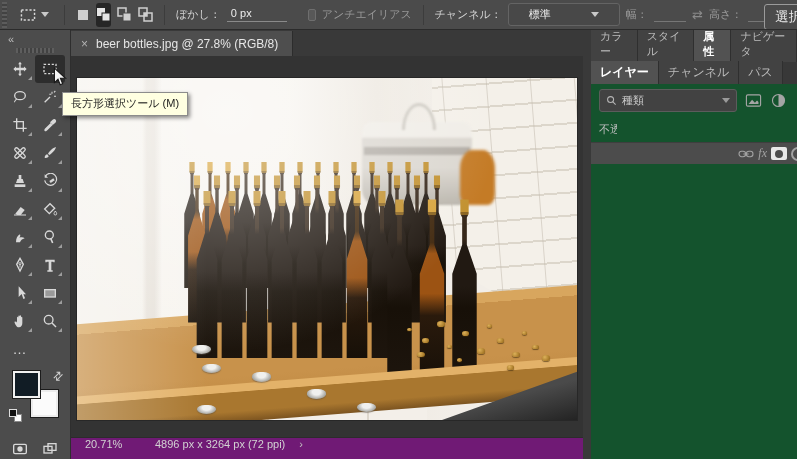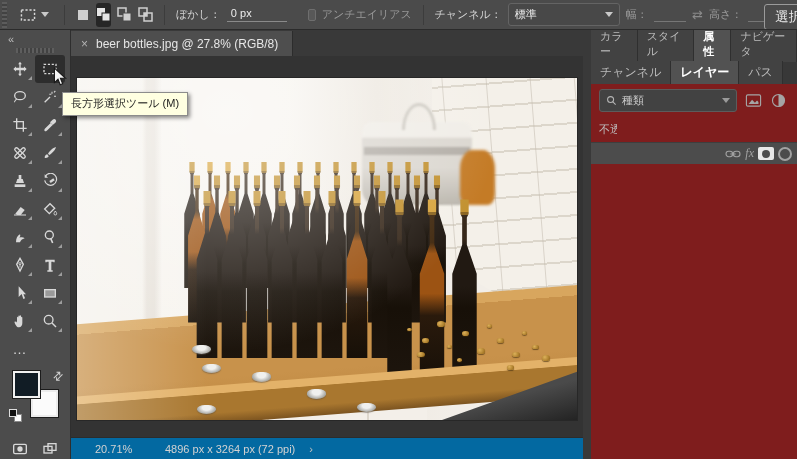--- a/index.html
+++ b/index.html
@@ -14,21 +14,21 @@
   .grip-v { width:8px; height:26px; background:repeating-linear-gradient(180deg,#5c5c5c 0 2px,#424242 2px 4px); margin-right:2px; }
   .sep { width:1px; height:20px; background:#3c3c3c; margin:0 5px; }
   .preset { display:flex; align-items:center; gap:4px; padding:2px 4px; }
   .chev-down { width:0; height:0; border-left:4px solid transparent; border-right:4px solid transparent; border-top:5px solid #c9c9c9; }
   .mode-btn { width:24px; height:24px; display:flex; align-items:center; justify-content:center; border-radius:3px; }
   .mode-btn.active { background:#262626; }
   .ubar { display:inline-block; border-bottom:1px solid #8a8a8a; padding:0 4px 2px 4px; min-width:60px; color:#ececec; }
   .ufield { display:inline-block; border-bottom:1px solid #767676; width:52px; height:15px; }
   .checkbox { width:12px; height:12px; background:#585858; border:1px solid #6e6e6e; border-radius:2px; display:inline-block; }
   .dropdown { display:flex; align-items:center; justify-content:space-between; gap:6px; background:#484848;
-    border:1px solid #646464; border-radius:3px; padding:3px 6px; min-width:112px; color:#ececec; }
+    border:1px solid #646464; border-radius:3px; padding:3px 20px; min-width:112px; color:#ececec; }
   .btn-outline { border:1px solid #9b9b9b; border-radius:3px; padding:3px 10px; color:#ececec; position:absolute; right:-16px; top:4px; background:#4b4b4b; }
   .swap-glyph { font-size:13px; color:#8b8b8b; }
 
   
   .main { display:flex; height:429px; }
 
   
   .toolbar { width:71px; background:#4c4c4c; border-right:1px solid #2e2e2e; position:relative; flex:none; }
   .collapse { color:#bdbdbd; font-size:11px; padding:3px 0 0 8px; letter-spacing:-1px; }
   .grip-h { height:5px; margin:3px 16px 2px 16px; background:repeating-linear-gradient(90deg,#5e5e5e 0 2px,#424242 2px 4px); }
@@ -49,22 +49,22 @@
   .mini-sw .b2 { position:absolute; left:5px; top:5px; width:8px; height:8px; background:#fdfdfd; border:1px solid #888; }
   .tb-bottom { display:grid; grid-template-columns:30px 30px; justify-content:center; margin-top:4px; }
 
   
   .center { width:512px; flex:none; display:flex; flex-direction:column; }
   .tabbar { height:26px; background:#393939; display:flex; align-items:flex-end; }
   .doctab { height:25px; background:#4e4e4e; display:flex; align-items:center; gap:8px; padding:0 14px 0 10px;
     font-size:12px; color:#e6e6e6; border-right:1px solid #2c2c2c; }
   .doctab .x { color:#b3b3b3; font-size:12px; }
   .canvas { flex:1; background:#333333; position:relative; overflow:hidden; }
-  .statusbar { height:22px; background:#0369a1; border-top:1px solid #2c2c2c; display:flex; align-items:center;
-    font-size:11px; color:#d2d2d2; padding-left:24px; }
+  .statusbar { height:22px; background:#701a75; border-top:1px solid #2c2c2c; display:flex; align-items:flex-start;
+    font-size:11px; color:#d2d2d2; padding-left:14px; }
   .statusbar .zoomv { min-width:52px; }
   .statusbar .dims { margin-left:18px; }
   .statusbar .more { margin-left:14px; color:#c2c2c2; }
 
   
   .photo { position:absolute; left:6px; top:22px; width:500px; height:342px; background:#f2eee8; overflow:hidden; box-shadow:0 0 0 1px #272727; }
   .photo > div { position:absolute; }
   .wall-left { inset:0; background:linear-gradient(90deg,#f5f2ec 0 13%,#e7e2da 14% 15.5%,#f7f4ef 17% 42%,#eee9e1 60%,#f2eee8 75%); }
   .tiles { left:0; top:0; width:100%; height:100%; clip-path:polygon(71% 0,100% 0,100% 77%,71% 52%); overflow:hidden; }
   .tiles-in { position:absolute; left:60%; top:-12%; width:55%; height:124%; transform:rotate(-4.5deg);
@@ -104,21 +104,21 @@
   .cursor { position:absolute; left:52px; top:67px; z-index:70; }
 
   
   .dockgap { width:8px; background:#393939; flex:none; }
   .rightdock { flex:1; display:flex; flex-direction:column; background:#4c4c4c; overflow:hidden; }
   .dock-head { height:12px; background:#383838; border-bottom:1px solid #2e2e2e; }
   .ptabs { display:flex; background:#383838; height:20px; align-items:flex-end; font-size:11px; }
   .ptabs2 { height:22px; font-size:12px; }
   .ptab { padding:3px 9px 3px 9px; background:#424242; color:#bdbdbd; border-right:1px solid #2f2f2f; }
   .ptab.active { background:#525252; color:#ffffff; font-weight:bold; }
-  .panel-body { flex:1; background:#7f1d1d; display:flex; flex-direction:column; overflow:hidden; }
+  .panel-body { flex:1; background:#14532d; display:flex; flex-direction:column; overflow:hidden; }
   .prow { display:flex; align-items:center; gap:8px; padding:5px 8px; white-space:nowrap; }
   .searchbox { display:flex; align-items:center; gap:5px; background:#424242; border:1px solid #5c5c5c; border-radius:3px;
     padding:3px 6px; width:138px; color:#cfcfcf; }
   .icon-btn svg { width:17px; height:17px; stroke:#a5a5a5; fill:none; stroke-width:1.6; }
   .icon-btn svg .f { fill:#a5a5a5; stroke:none; }
   .blenddd { display:flex; align-items:center; justify-content:space-between; background:#424242; border:1px solid #5c5c5c;
     border-radius:3px; padding:3px 6px; width:158px; color:#dedede; }
   .opacity-clip { overflow:hidden; width:18px; color:#bdbdbd; }
   .lockrow { gap:9px; color:#b5b5b5; padding-top:2px; padding-bottom:4px; }
   .lockrow svg { width:13px; height:13px; stroke:#b5b5b5; fill:none; stroke-width:1.8; }
@@ -127,21 +127,21 @@
   .layer-row { height:38px; background:#696969; display:flex; align-items:center; border-bottom:1px solid #3f3f3f; }
   .eye-cell { width:30px; height:100%; display:flex; align-items:center; justify-content:center; border-right:1px solid #4f4f4f; }
   .eye-cell svg { width:17px; height:13px; stroke:#e8e8e8; fill:none; stroke-width:1.6; }
   .layer-thumb { width:40px; height:30px; margin:0 9px 0 8px; border:1px solid #111; outline:1px solid #8a8a8a;
     background:
       radial-gradient(ellipse at 52% 48%,#17120c 0 36%,rgba(23,18,12,0) 40%),
       linear-gradient(180deg,rgba(0,0,0,0) 0 68%,#b5813c 70% 86%,#ece6dc 86%),
       linear-gradient(180deg,#ece6dc,#e4ddd0); }
   .layer-name { color:#ececec; font-size:12px; }
   .dock-bottom { height:22px; background:#4c4c4c; border-top:1px solid #3e3e3e; display:flex; align-items:center;
-    justify-content:flex-end; gap:4px; padding-right:14px; position:relative; }
+    justify-content:flex-end; gap:4px; padding-right:1px; position:relative; }
   .dock-bottom svg { width:16px; height:14px; stroke:#a2a2a2; fill:none; stroke-width:1.6; }
   .fx { color:#a2a2a2; font-style:italic; font-size:12px; font-family:"Liberation Serif","DejaVu Serif",serif; }
   .maskicon { width:16px; height:13px; background:#e8e8e8; border-radius:2px; position:relative; }
   .maskicon::after { content:""; position:absolute; left:4px; top:2.5px; width:8px; height:8px; border-radius:50%; background:#4c4c4c; }
   .cuticon { width:14px; height:14px; border:2px solid #a2a2a2; border-radius:50%; margin-right:-9px; }
 </style>
 </head>
 <body>
 
 <div class="options-bar">
@@ -451,22 +451,22 @@
 
   <div class="rightdock">
     <div class="dock-head"></div>
     <div class="ptabs">
       <div class="ptab">カラー</div>
       <div class="ptab">スタイル</div>
       <div class="ptab active">属性</div>
       <div class="ptab">ナビゲータ</div>
     </div>
     <div class="ptabs ptabs2">
+      <div class="ptab active">レイヤー</div>
       <div class="ptab">チャンネル</div>
-      <div class="ptab active">レイヤー</div>
       <div class="ptab">パス</div>
     </div>
 
     <div class="panel-body">
       <div class="prow">
         <div class="searchbox">
           <svg width="11" height="11" viewBox="0 0 24 24">
               <circle cx="10" cy="10" r="6.5" stroke="#b5b5b5" fill="none" stroke-width="2.4"></circle>
               <path d="M15 15l6 6" stroke="#b5b5b5" stroke-width="2.4"></path>
             </svg>

